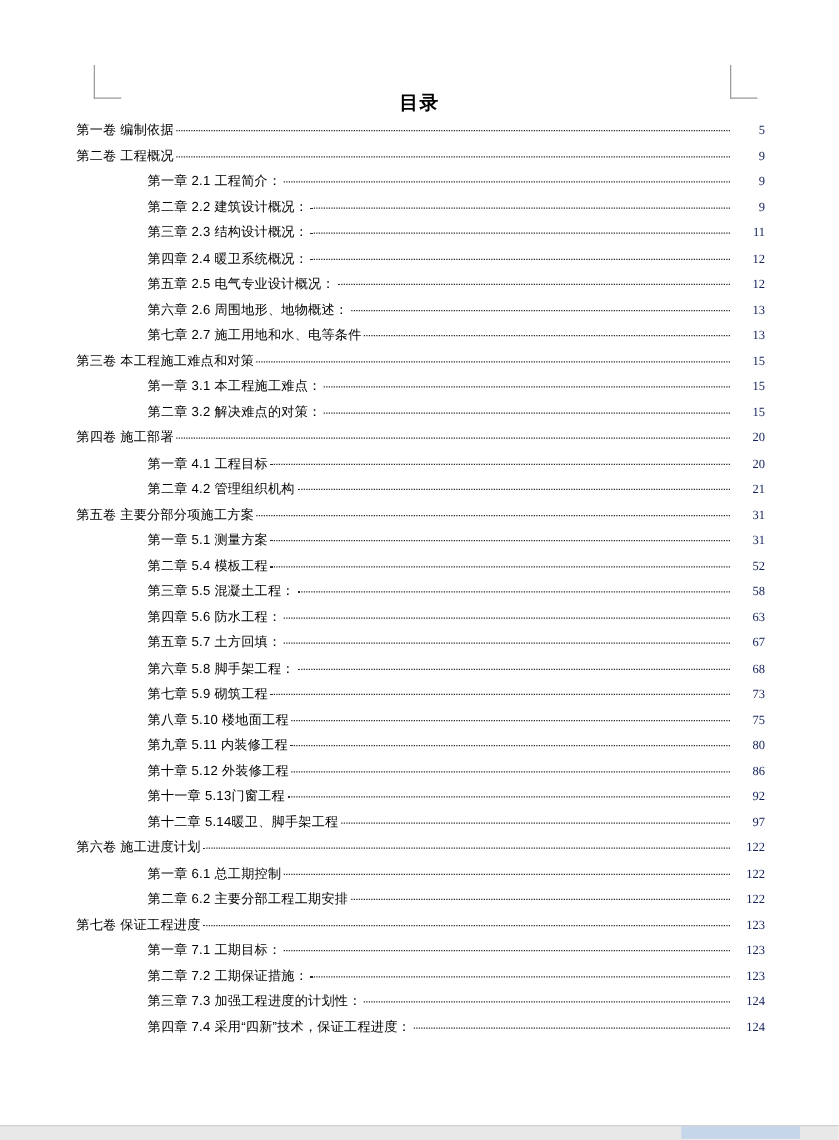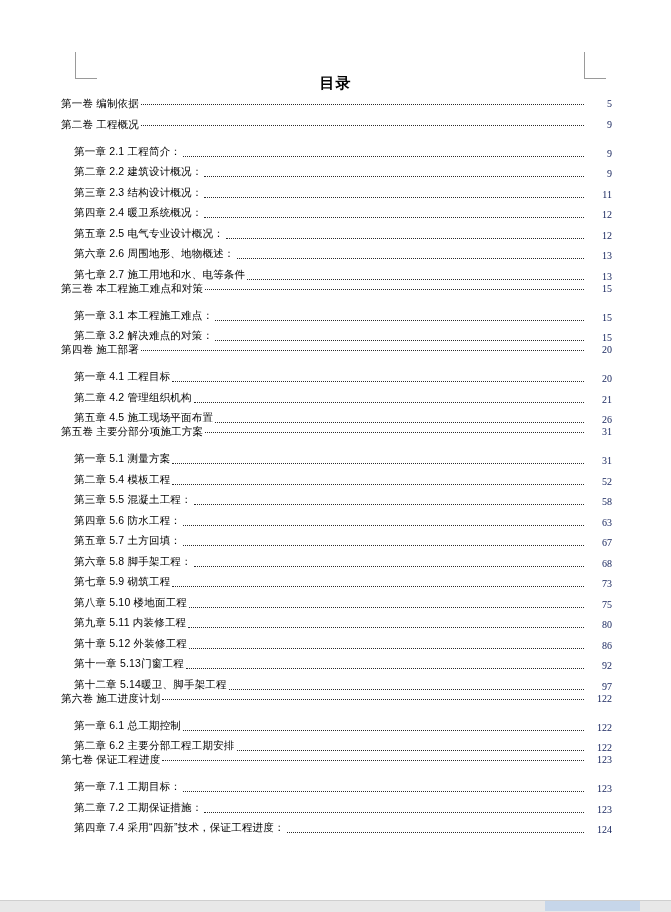--- a/index.html
+++ b/index.html
@@ -68,21 +68,21 @@
   .toc-row {
     display: flex;
     align-items: baseline;
     height: 20.5px;
     font-size: 10.5px;
     color: #000000;
     white-space: nowrap;
   }
 
   .toc-row.lvl1 { padding-left: 61px; }
-  .toc-row.lvl2 { padding-left: 74px; align-items: flex-end; }
+  .toc-row.lvl2 { padding-left: 118px; }
 
   .toc-label {
     flex: 0 0 auto;
     font-size: 10.5px;
     color: #000000;
   }
   .toc-row.lvl1 .toc-label { letter-spacing: 0.2px; }
   .toc-row.lvl2 .toc-label { letter-spacing: 0.2px; }
 
   .toc-leader {
@@ -203,25 +203,20 @@
       <div class="toc-row lvl2">
         <span class="toc-label">第一章  4.1  工程目标</span>
         <span class="toc-leader"></span>
         <span class="toc-page">20</span>
       </div>
       <div class="toc-row lvl2">
         <span class="toc-label">第二章  4.2  管理组织机构</span>
         <span class="toc-leader"></span>
         <span class="toc-page">21</span>
       </div>
-      <div class="toc-row lvl2">
-        <span class="toc-label">第五章  4.5  施工现场平面布置</span>
-        <span class="toc-leader"></span>
-        <span class="toc-page">26</span>
-      </div>
       <div class="toc-row lvl1">
         <span class="toc-label">第五卷  主要分部分项施工方案</span>
         <span class="toc-leader"></span>
         <span class="toc-page">31</span>
       </div>
       <div class="toc-row lvl2">
         <span class="toc-label">第一章  5.1 测量方案</span>
         <span class="toc-leader"></span>
         <span class="toc-page">31</span>
       </div>
@@ -302,20 +297,25 @@
       </div>
       <div class="toc-row lvl2">
         <span class="toc-label">第一章  7.1  工期目标：</span>
         <span class="toc-leader"></span>
         <span class="toc-page">123</span>
       </div>
       <div class="toc-row lvl2">
         <span class="toc-label">第二章  7.2  工期保证措施：</span>
         <span class="toc-leader"></span>
         <span class="toc-page">123</span>
+      </div>
+      <div class="toc-row lvl2">
+        <span class="toc-label">第三章  7.3  加强工程进度的计划性：</span>
+        <span class="toc-leader"></span>
+        <span class="toc-page">124</span>
       </div>
       <div class="toc-row lvl2">
         <span class="toc-label">第四章  7.4  采用“四新”技术，保证工程进度：</span>
         <span class="toc-leader"></span>
         <span class="toc-page">124</span>
       </div>
     </div>
 
 </div>
 

